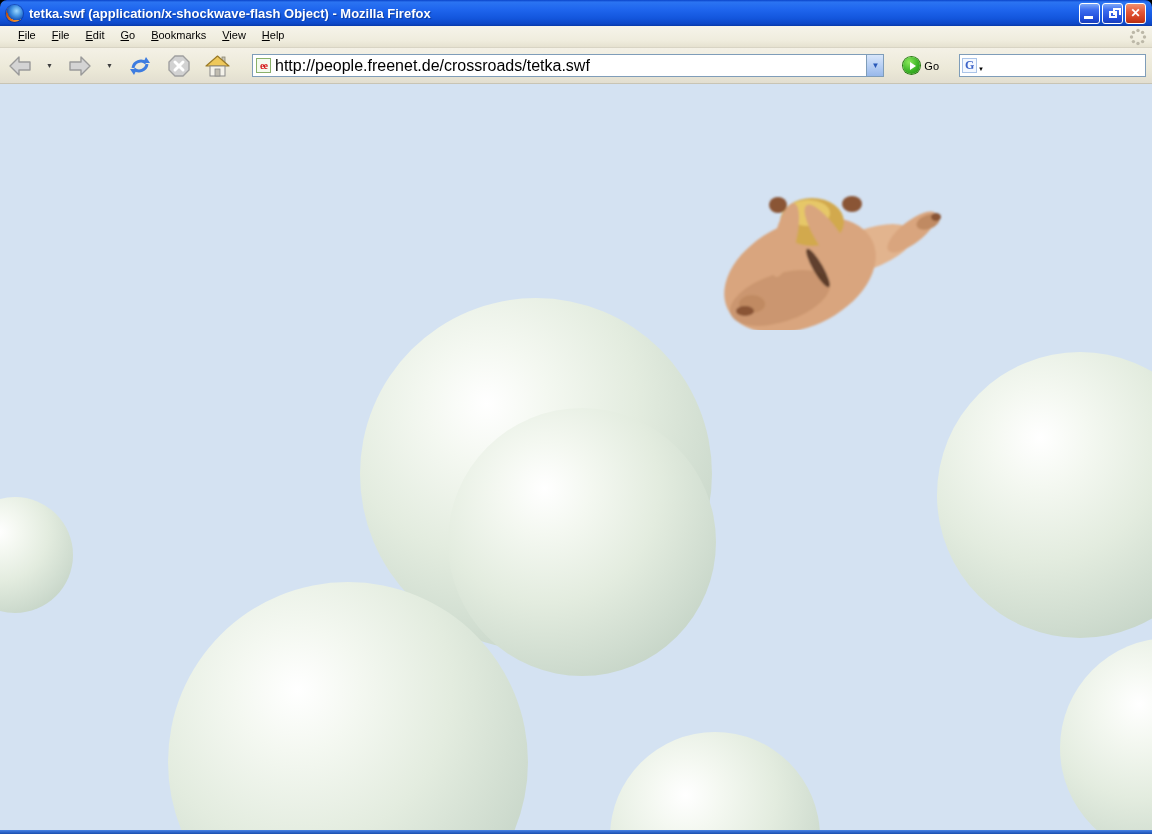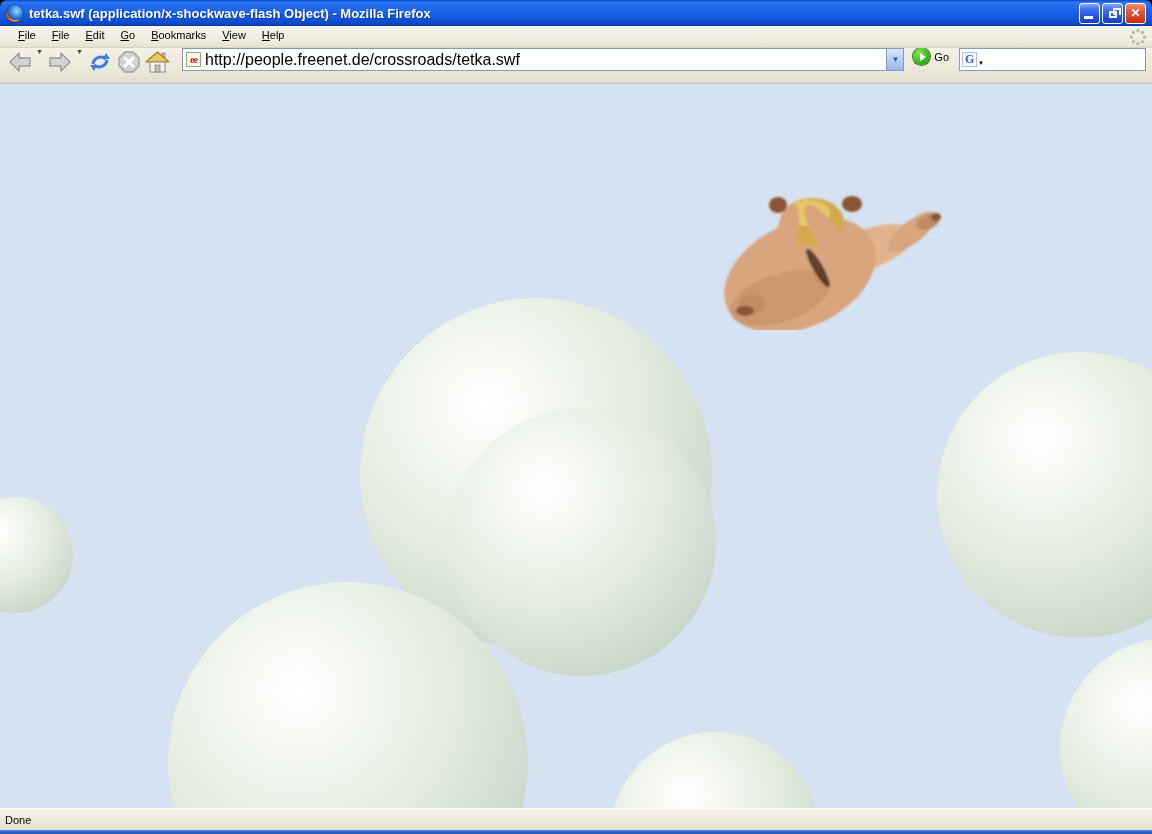--- a/index.html
+++ b/index.html
@@ -57,21 +57,21 @@
     display:inline-block;padding:3px 8px;font-size:11px;color:#000;cursor:default;
   }
   .menu-item::first-letter{text-decoration:underline;}
   .throbber{position:absolute;right:5px;top:2px;width:18px;height:18px;}
 
   
   .navbar{
     height:36px;flex:0 0 36px;
     background:linear-gradient(180deg,#f4f1e6 0%,#ece9d8 60%,#e2ded0 100%);
     border-bottom:1px solid #c8c4b4;
-    display:flex;align-items:flex-start;padding:0 6px;box-sizing:border-box;gap:2px;
+    display:flex;align-items:center;padding:0 6px;box-sizing:border-box;gap:12px;
   }
   .navbtn{width:27px;height:28px;display:flex;align-items:center;justify-content:center;flex:0 0 auto;cursor:pointer;}
   .drop-arrow{font-size:7px;color:#404040;width:9px;text-align:center;flex:0 0 9px;cursor:pointer;}
   .urlbox{
     flex:1 1 auto;height:23px;margin:0 7px 0 9px;
     background:#fff;border:1px solid #7f9db9;
     display:flex;align-items:center;box-sizing:border-box;position:relative;
   }
   .favicon{
     width:15px;height:15px;margin:0 4px 0 3px;flex:0 0 15px;
@@ -274,17 +274,14 @@
 
         <ellipse cx="85" cy="60" rx="11" ry="38" transform="rotate(14 85 60)" fill="#d9a57e"></ellipse>
         <ellipse cx="78" cy="25" rx="9" ry="8" fill="#8a5536"></ellipse>
 
         <ellipse cx="130" cy="60" rx="12" ry="42" transform="rotate(-34 130 60)" fill="#d9a57e"></ellipse>
         <ellipse cx="152" cy="24" rx="10" ry="8" fill="#8a5536"></ellipse>
       </g>
     </svg>
   </div>
 
-  <div class="statusbar">
-    <span>Done</span>
-  </div>
   <div class="bottom-border"></div>
 </div>
 
 </body></html>

